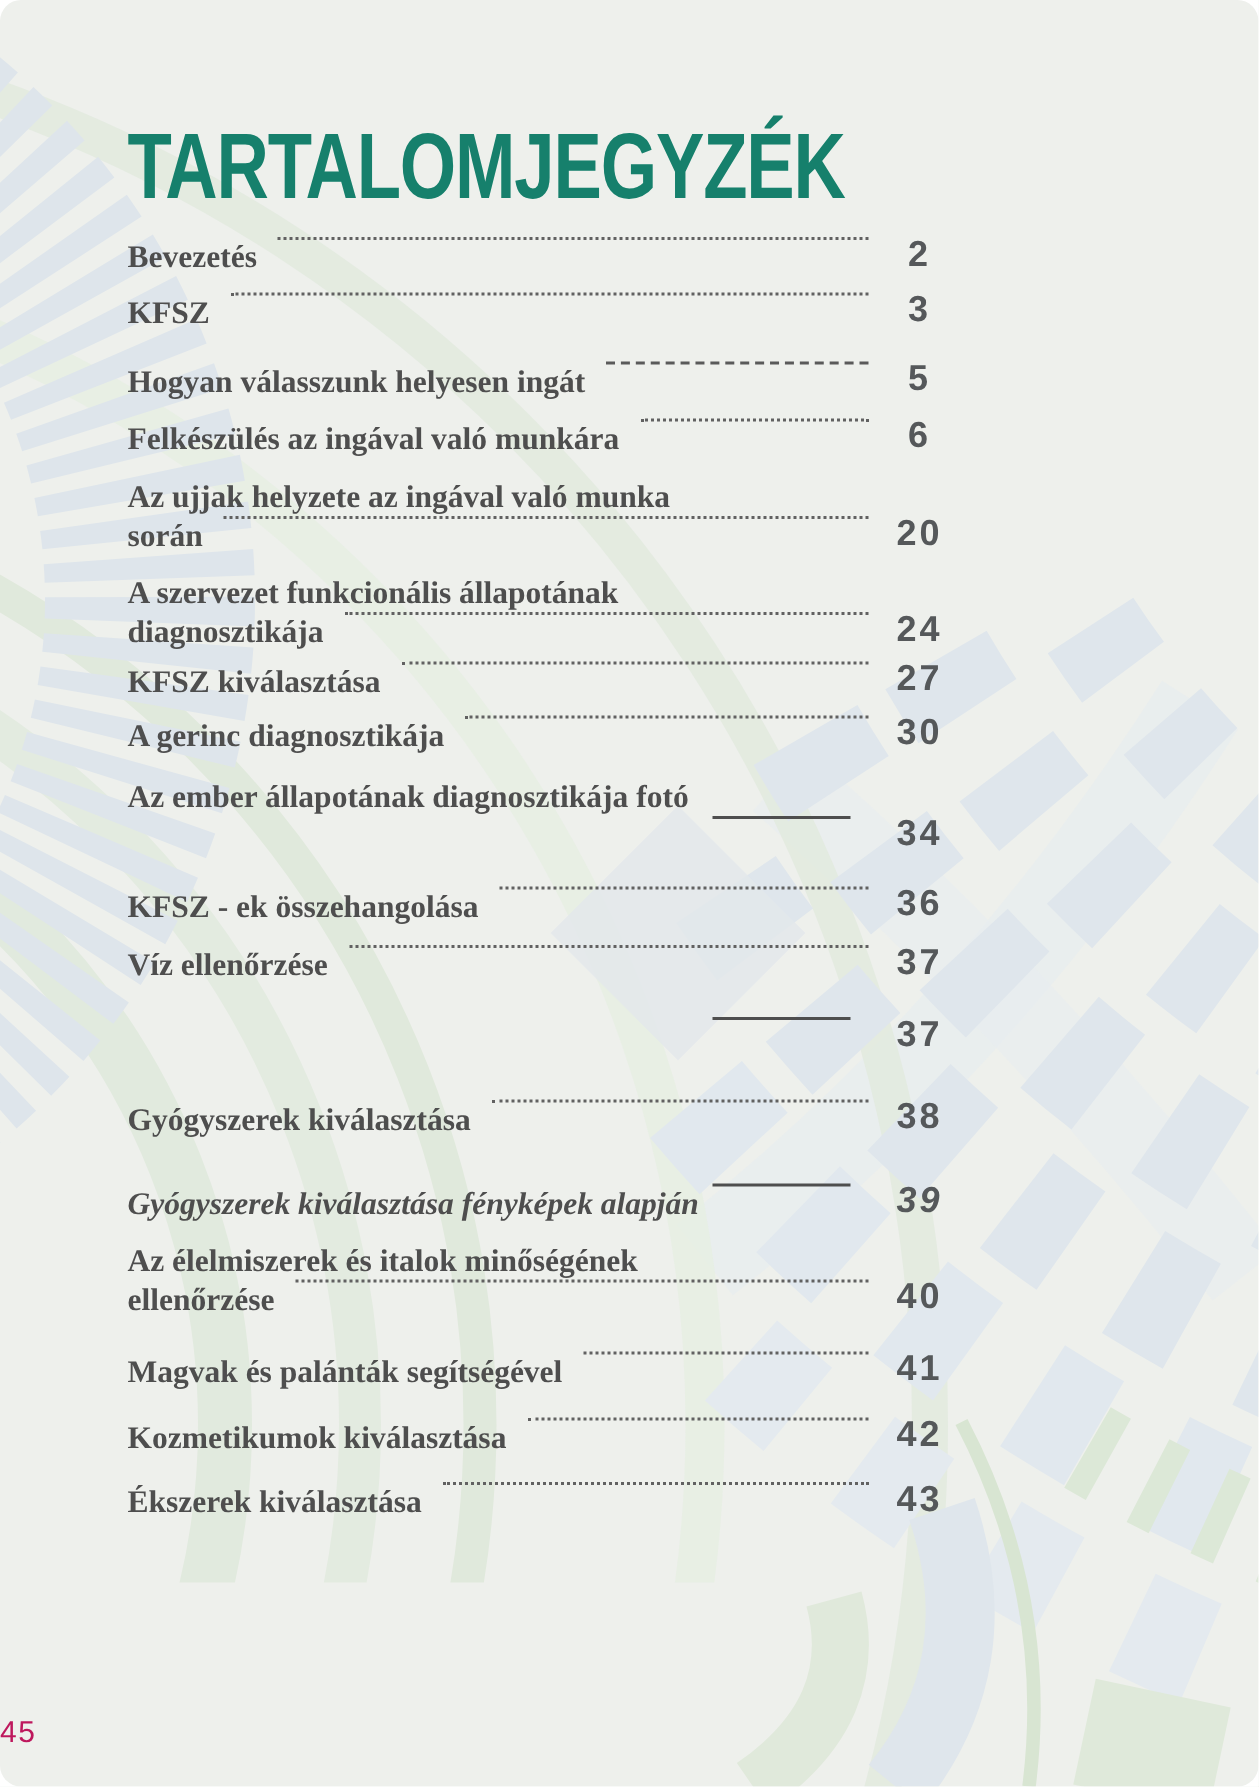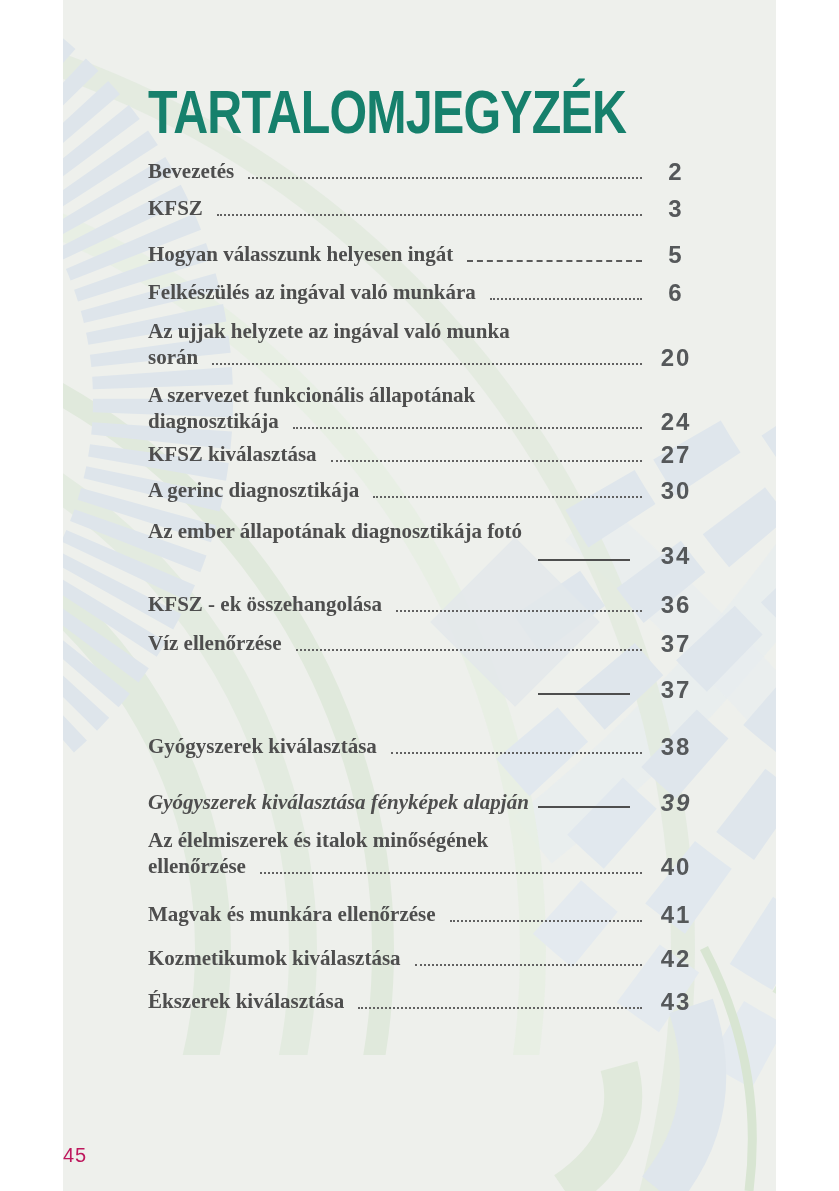--- a/index.html
+++ b/index.html
@@ -1,22 +1,23 @@
 <!DOCTYPE html>
 <html style="--accent: #16806C; --text: #4E4E4E; --num: #55585A; --bg: #EEF0EC;"><head>
 <meta charset="utf-8">
 <style>
   html,body{margin:0;padding:0;background:#ffffff;}
   .page{
     position:relative;
-    width:713px;height:1191px;
+    width:839px;height:1191px;
     margin:0 auto;
     background:var(--bg,#eef0ec);
     overflow:hidden;
     font-family:"Liberation Serif", serif;
+    border-radius:14px;
   }
   svg.decor{position:absolute;left:0;top:0;z-index:0;}
   .content{position:absolute;left:0;top:0;width:100%;height:100%;z-index:1;}
 
   .title{
     position:absolute;left:85px;top:76px;
     margin:0;
     font-family:"Liberation Sans", sans-serif;
     font-weight:bold;
     font-size:62px;
@@ -27,21 +28,21 @@
     white-space:nowrap;
   }
 
   .toc{
     position:absolute;left:85px;top:158px;width:552px;
   }
   .toc-entry{margin-top:12px;}
   .toc-entry .line1{
     font-weight:bold;font-size:21px;line-height:26px;color:var(--text,#4e4e4e);
   }
-  .toc-entry .row{display:flex;align-items:flex-end;}
+  .toc-entry .row{display:flex;align-items:flex-start;}
   .toc-entry .etitle{
     font-weight:bold;font-size:21px;line-height:26px;color:var(--text,#4e4e4e);
     white-space:nowrap;
   }
   .leader{flex:1;height:0;border-bottom:2px dotted #616161;margin:0 10px 5px 14px;}
   .leader.dashed{border-bottom:2px dashed #5a5a5a;}
   .leader.solid{flex:0 0 92px;margin-left:auto;margin-right:22px;border-bottom:2px solid #4e4e4e;margin-bottom:7px;}
   .pagenum{
     flex:0 0 48px;text-align:center;
     font-family:"Liberation Sans", sans-serif;
@@ -227,21 +228,21 @@
         <div class="toc-entry">
           <div class="line1">Az élelmiszerek és italok minőségének</div>
           <div class="row">
             <span class="etitle">ellenőrzése</span>
             <span class="leader dotted"></span>
             <span class="pagenum">40</span>
           </div>
         </div>
         <div class="toc-entry">
           <div class="row">
-            <span class="etitle">Magvak és munkára ellenőrzése</span>
+            <span class="etitle">Magvak és palánták segítségével</span>
             <span class="leader dotted"></span>
             <span class="pagenum">41</span>
           </div>
         </div>
         <div class="toc-entry">
           <div class="row">
             <span class="etitle">Kozmetikumok kiválasztása</span>
             <span class="leader dotted"></span>
             <span class="pagenum">42</span>
           </div>

